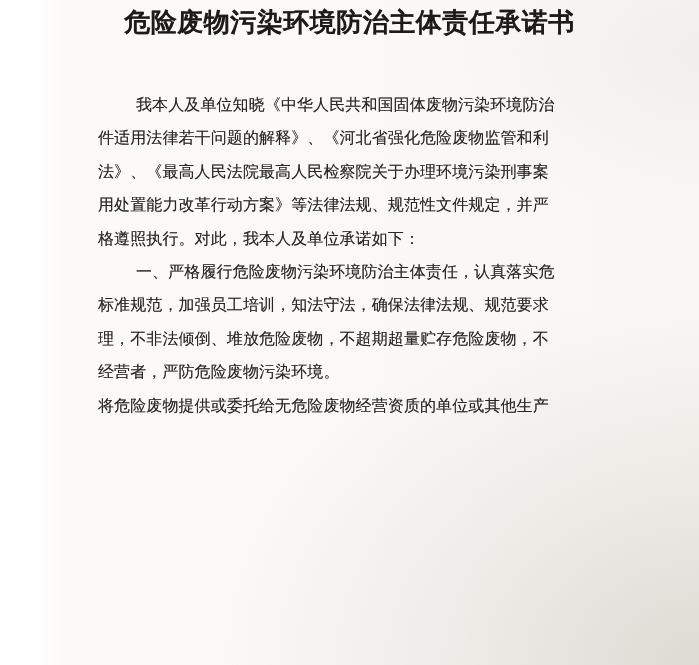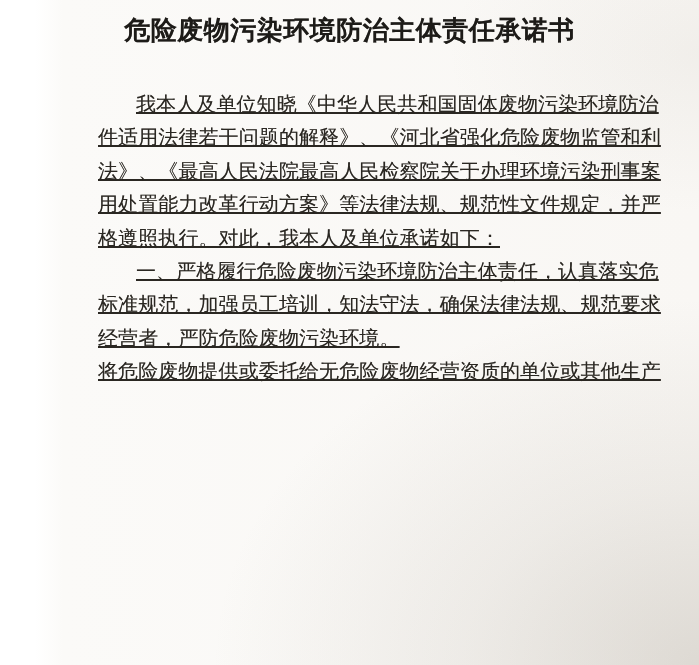--- a/index.html
+++ b/index.html
@@ -13,43 +13,42 @@
     height: 665px;
     overflow: hidden;
     color: var(--text-color, #28251f);
     background:
       radial-gradient(120% 95% at 100% 100%, rgba(163,155,142,0.32) 0%, rgba(163,155,142,0.14) 28%, rgba(255,255,255,0) 58%),
       radial-gradient(60% 40% at 100% 8%, rgba(170,163,150,0.10) 0%, rgba(255,255,255,0) 60%),
       linear-gradient(90deg, #ffffff 0%, #ffffff 5%, #fbfaf8 9%, var(--page-bg, #f9f7f4) 100%);
   }
   .doc-title {
     position: absolute;
-    top: 12px;
+    top: 4px;
     left: 0;
     width: 100%;
     margin: 0;
     text-align: center;
     font-size: 26px;
     line-height: 38px;
     font-weight: bold;
     letter-spacing: 0.5px;
     color: #1d1b18;
     text-shadow: 0 0 0.5px rgba(20,18,15,0.55);
   }
   .doc-body {
     position: absolute;
     top: 88px;
     left: 98px;
     width: 560px;
-    font-size: 20px;
+    font-size: 16px;
     line-height: 33.4px;
     letter-spacing: 0.1px;
     color: #2a2722;
     text-shadow: 0 0 0.4px rgba(30,27,22,0.45);
-    text-decoration: underline;
   }
   .para {
     margin: 0;
   }
   .line {
     white-space: nowrap;
     height: 33.4px;
   }
   .line.first {
     text-indent: 38px;
@@ -66,17 +65,18 @@
         <div class="line">件适用法律若干问题的解释》、《河北省强化危险废物监管和利</div>
         <div class="line">法》、《最高人民法院最高人民检察院关于办理环境污染刑事案</div>
         <div class="line">用处置能力改革行动方案》等法律法规、规范性文件规定，并严</div>
         <div class="line">格遵照执行。对此，我本人及单位承诺如下：</div>
       </div>
       <div class="para">
         <div class="line first">一、严格履行危险废物污染环境防治主体责任，认真落实危</div>
         <div class="line">标准规范，加强员工培训，知法守法，确保法律法规、规范要求</div>
       </div>
       <div class="para">
+        <div class="line">理，不非法倾倒、堆放危险废物，不超期超量贮存危险废物，不</div>
         <div class="line">经营者，严防危险废物污染环境。</div>
         <div class="line">将危险废物提供或委托给无危险废物经营资质的单位或其他生产</div>
       </div>
     </div>
 </div>
 
 </body></html>

